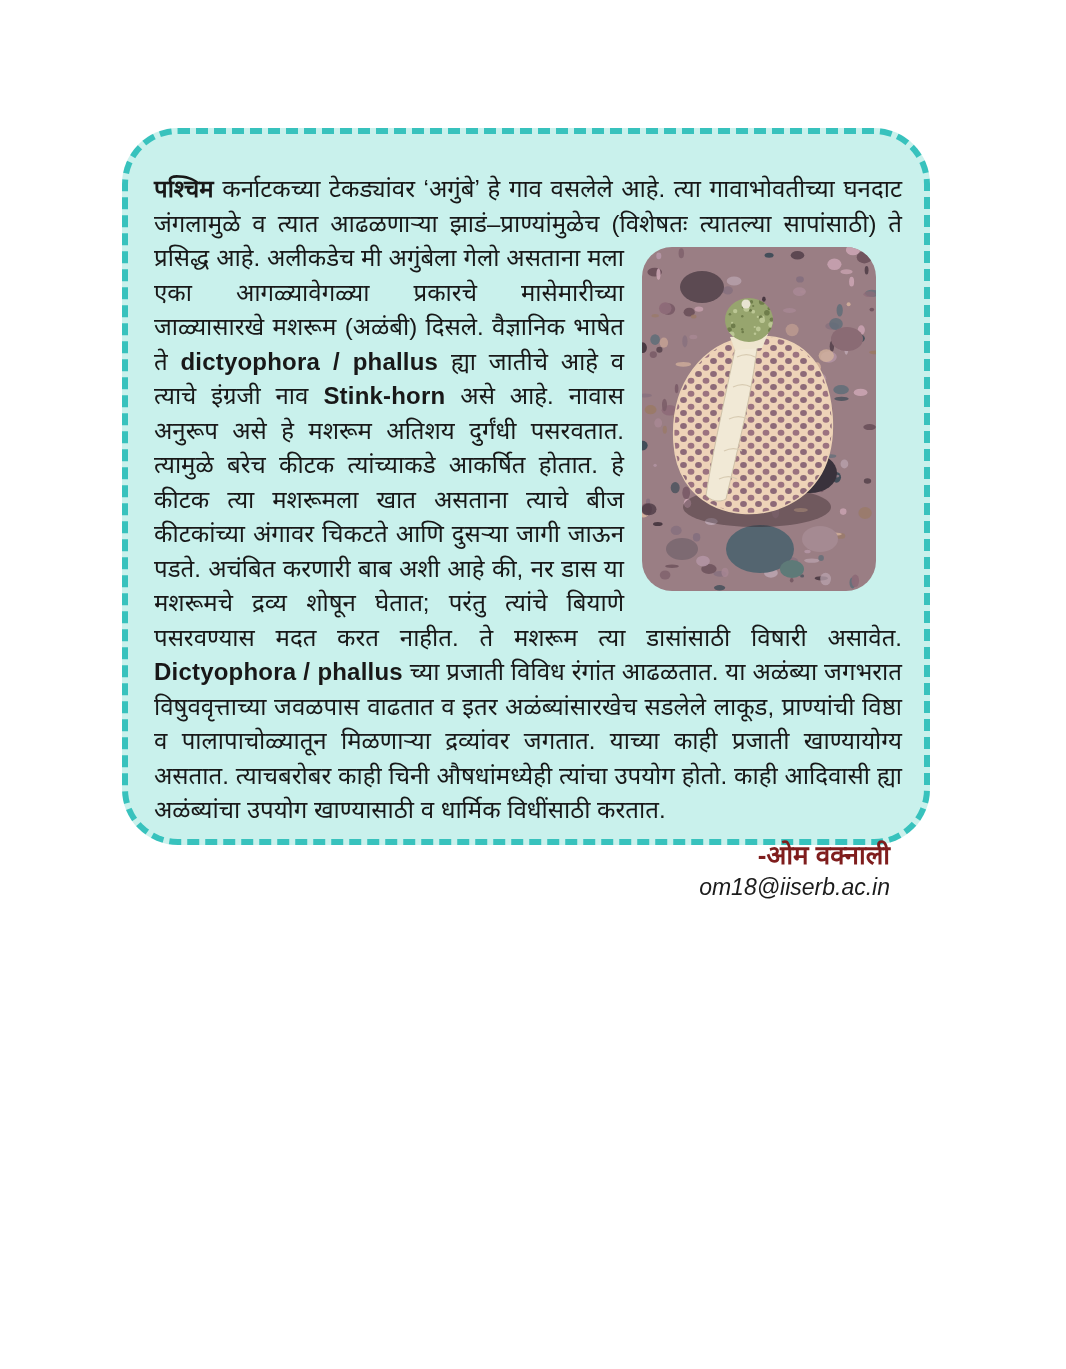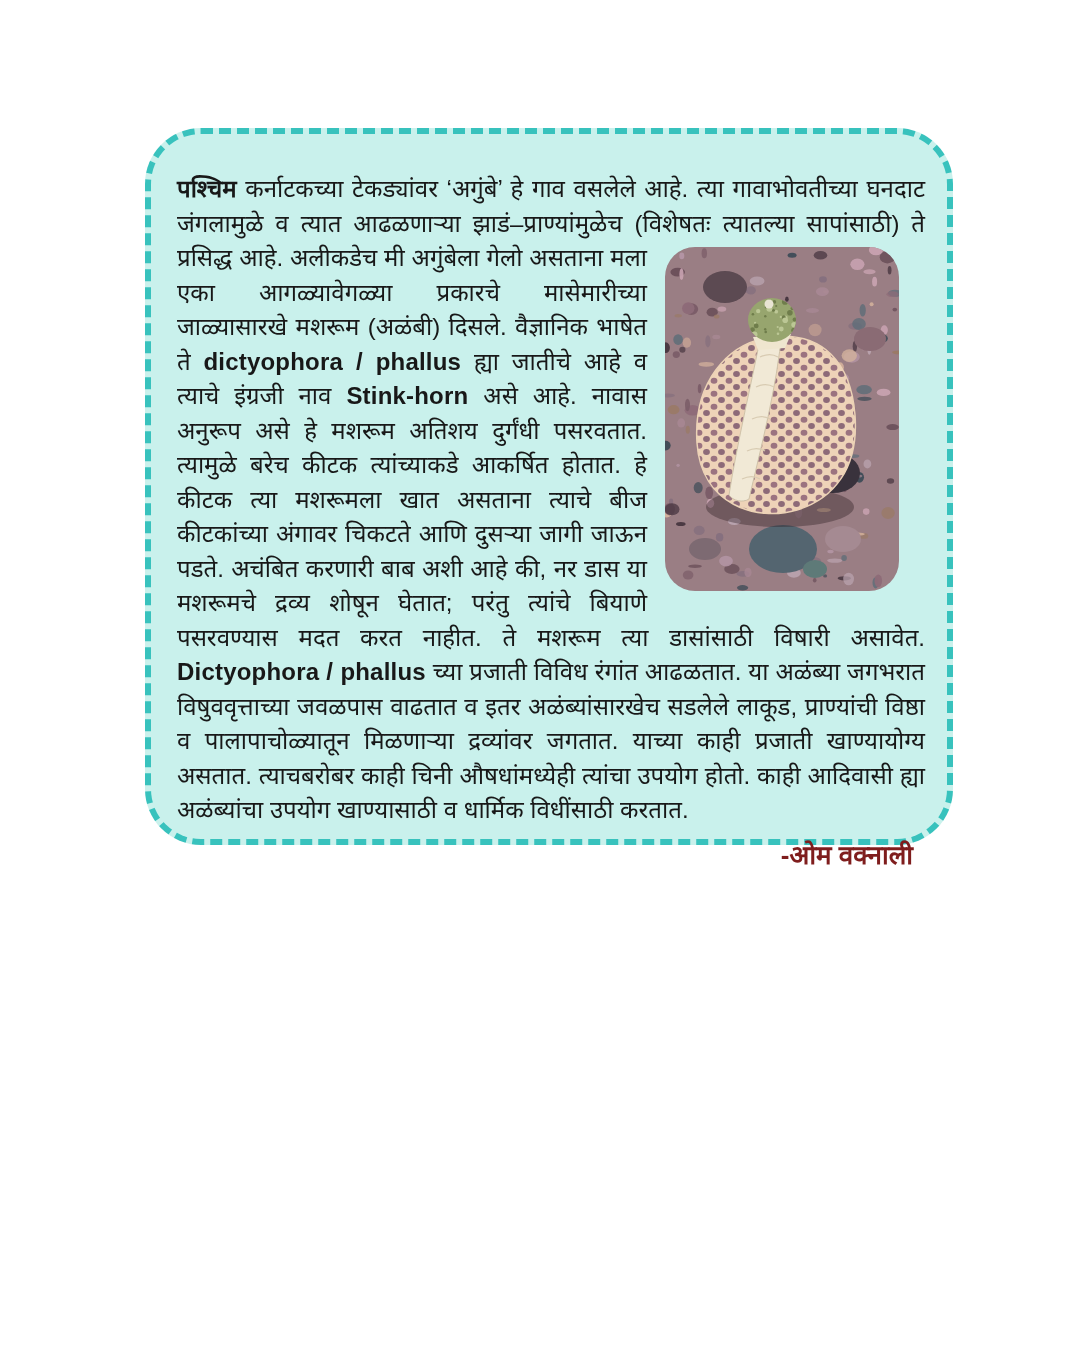--- a/index.html
+++ b/index.html
@@ -5,21 +5,20 @@
   html,body{margin:0;padding:0;}
   body{
     width:1066px;height:1369px;position:relative;background:#ffffff;
     font-family:"Liberation Sans","DejaVu Sans",sans-serif;
   }
   .card{
     position:absolute;left:122px;top:128px;width:808px;height:717px;
     box-sizing:border-box;background:#c9f1ec;
     border:6px dashed #38c2bd;border-radius:56px;
     padding:38px 22px 0 26px;
-    margin-left:23px;
   }
   .card p{
     margin:0;font-size:24px;line-height:34.5px;color:#181818;
     text-align:justify;
   }
   .lead{font-weight:bold;}
   .latin{font-weight:600;letter-spacing:.2px;}
   .photo{
     float:right;width:234px;height:344px;margin:6px 26px 8px 18px;
     border-radius:30px;overflow:hidden;display:block;
@@ -260,13 +259,14 @@
             <circle cx="100.2" cy="82.2" r="1.2" fill="#6f7d4b"></circle>
             <circle cx="120.2" cy="73.3" r="2.8" fill="#bcc795"></circle>
             <circle cx="115.8" cy="69.9" r="1.1" fill="#bcc795"></circle>
             <circle cx="124.9" cy="65.8" r="2.8" fill="#6f7d4b"></circle>
             <circle cx="109.4" cy="54.9" r="1.8" fill="#6f7d4b"></circle>
           </g>
         <circle cx="104" cy="57" r="4.5" fill="#e8e4d2"></circle>
       </svg>
     </span><span>प्रसिद्ध आहे. अलीकडेच मी अगुंबेला गेलो असताना मला एका आगळ्यावेगळ्या प्रकारचे मासेमारीच्या जाळ्यासारखे मशरूम (अळंबी) दिसले. वैज्ञानिक भाषेत ते </span><span class="latin">dictyophora / phallus</span><span> ह्या जातीचे आहे व त्याचे इंग्रजी नाव </span><span class="latin">Stink-horn</span><span> असे आहे. नावास अनुरूप असे हे मशरूम अतिशय दुर्गंधी पसरवतात. त्यामुळे बरेच कीटक त्यांच्याकडे आकर्षित होतात. हे कीटक त्या मशरूमला खात असताना त्याचे बीज कीटकांच्या अंगावर चिकटते आणि दुसऱ्या जागी जाऊन पडते. अचंबित करणारी बाब अशी आहे की, नर डास या मशरूमचे द्रव्य शोषून घेतात; परंतु त्यांचे बियाणे पसरवण्यास मदत करत नाहीत. ते मशरूम त्या डासांसाठी विषारी असावेत. </span><span class="latin">Dictyophora / phallus</span><span> च्या प्रजाती विविध रंगांत आढळतात. या अळंब्या जगभरात विषुववृत्ताच्या जवळपास वाढतात व इतर अळंब्यांसारखेच सडलेले लाकूड, प्राण्यांची विष्ठा व पालापाचोळ्यातून मिळणाऱ्या द्रव्यांवर जगतात. याच्या काही प्रजाती खाण्यायोग्य असतात. त्याचबरोबर काही चिनी औषधांमध्येही त्यांचा उपयोग होतो. काही आदिवासी ह्या अळंब्यांचा उपयोग खाण्यासाठी व धार्मिक विधींसाठी करतात.</span></p>
   <div class="byline">-ओम वक्नाली</div>
+  <div class="email">om18@iiserb.ac.in</div>
 </div>
 
 </body></html>

